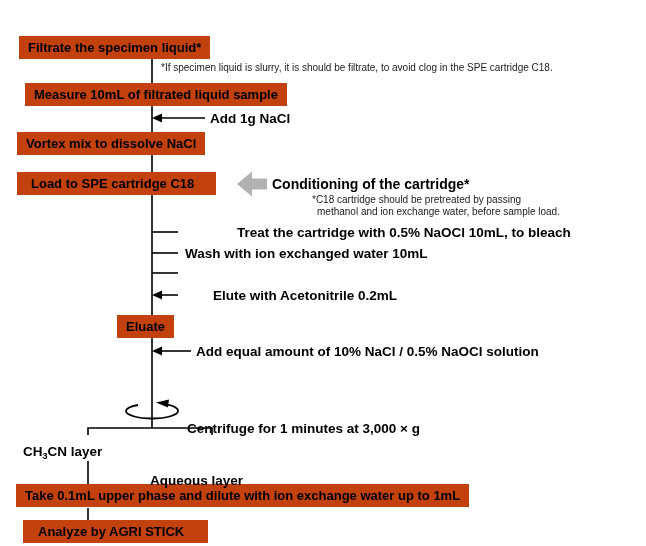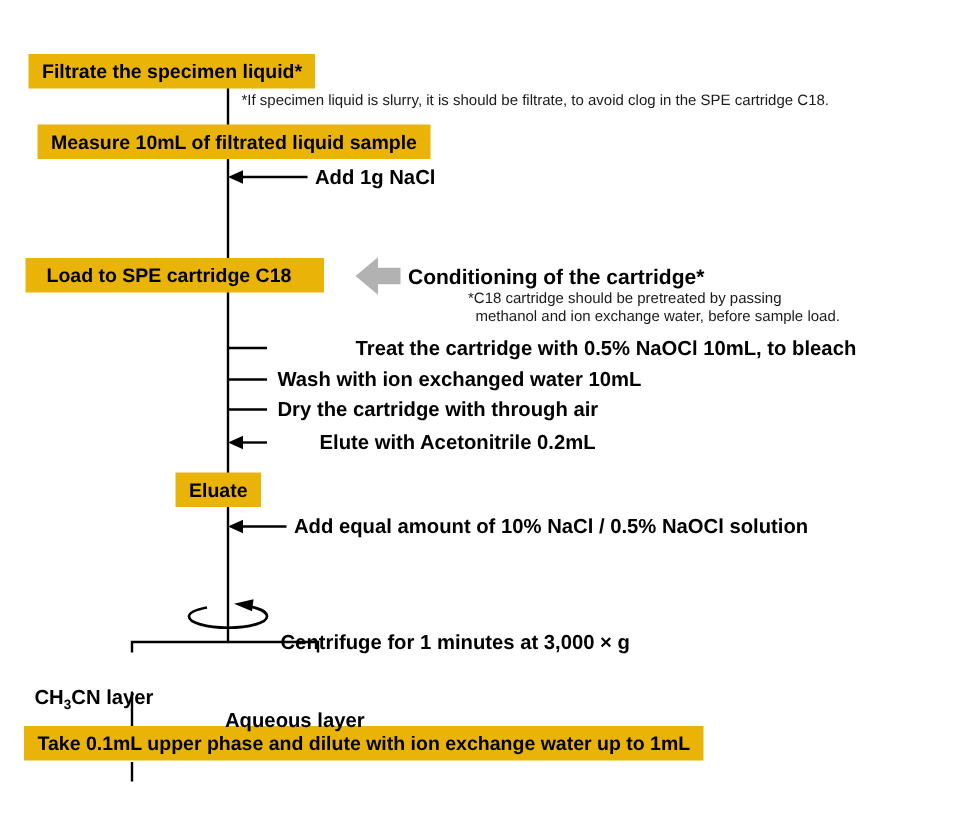--- a/index.html
+++ b/index.html
@@ -3,21 +3,21 @@
 <meta charset="utf-8">
 <style>
   html,body { margin:0; padding:0; background:#ffffff; }
   .canvas {
     position:relative; width:646px; height:546px; background:#ffffff;
     font-family:"Liberation Sans", sans-serif; color:#000;
     overflow:hidden;
   }
   svg.lines { position:absolute; left:0; top:0; z-index:1; }
   .box {
-    position:absolute; z-index:2; background:#eab308;
+    position:absolute; z-index:2; background:#c2410c;
     font-weight:bold; font-size:13px; line-height:15px;
     padding:4px 9px; white-space:nowrap;
   }
   .step {
     position:absolute; z-index:2; font-weight:bold; font-size:13.5px;
     white-space:nowrap; transform:translateY(-50%);
   }
   .note {
     position:absolute; z-index:2; font-size:10px; font-weight:normal;
     white-space:nowrap; color:#1a1a1a;
@@ -54,35 +54,36 @@
 
     <path d="M 138 405 C 130 406.5, 126 408.5, 126 411
              C 126 415, 137.5 418.5, 152 418.5
              C 166.5 418.5, 178 415, 178 411
              C 178 408, 173 405.5, 166 404.3" fill="none" stroke="#000" stroke-width="1.8"></path>
     <polygon points="156,402.5 169,399.5 168,407.5" fill="#000"></polygon>
   </svg>
 
   <div class="box" style="left:19px; top:36px;">Filtrate the specimen liquid*</div>
   <div class="box" style="left:25px; top:83px;">Measure 10mL of filtrated liquid sample</div>
+  <div class="box" style="left:17px; top:132px;">Vortex mix to dissolve NaCl</div>
   <div class="box" style="left:17px; top:172px; padding-left:14px; padding-right:22px;">Load to SPE cartridge C18</div>
   <div class="box" style="left:117px; top:315px;">Eluate</div>
   <div class="box" style="left:16px; top:484px;">Take 0.1mL upper phase and dilute with ion exchange water up to 1mL</div>
+  <div class="box" style="left:23px; top:520px; padding-left:15px; padding-right:24px;">Analyze by AGRI STICK</div>
 
   <div class="note" style="left:161px; top:62px;">*If specimen liquid is slurry, it is should be filtrate, to avoid clog in the SPE cartridge C18.</div>
   <div class="note" style="left:312px; top:194px;">*C18 cartridge should be pretreated by passing</div>
   <div class="note" style="left:317px; top:206px;">methanol and ion exchange water, before sample load.</div>
 
   <div class="step" style="left:210px; top:118px;">Add 1g NaCl</div>
   <div class="step cond-title" style="left:272px; top:184px;">Conditioning of the cartridge*</div>
   <div class="step" style="left:201px; top:232px;margin-left:36px;">Treat the cartridge with 0.5% NaOCl 10mL, to bleach</div>
   <div class="step" style="left:185px; top:253px;">Wash with ion exchanged water 10mL</div>
-  <div class="step" style="left:185px; top:273px;">Dry the cartridge with through air</div>
   <div class="step" style="left:185px; top:295px;padding-left:28px;">Elute with Acetonitrile 0.2mL</div>
   <div class="step" style="left:196px; top:351px;">Add equal amount of 10% NaCl / 0.5% NaOCl solution</div>
   <div class="step" style="left:187px; top:428px;">Centrifuge for 1 minutes at 3,000 × g</div>
 
-  <div class="step" style="left:23px; top:466px;">
+  <div class="step" style="left:23px; top:452px;">
     <span>CH</span><span class="sub">3</span><span>CN layer</span>
   </div>
   <div class="step" style="left:150px; top:440px;margin-top:40px;">Aqueous layer</div>
 
 </div>
 
 </body></html>

